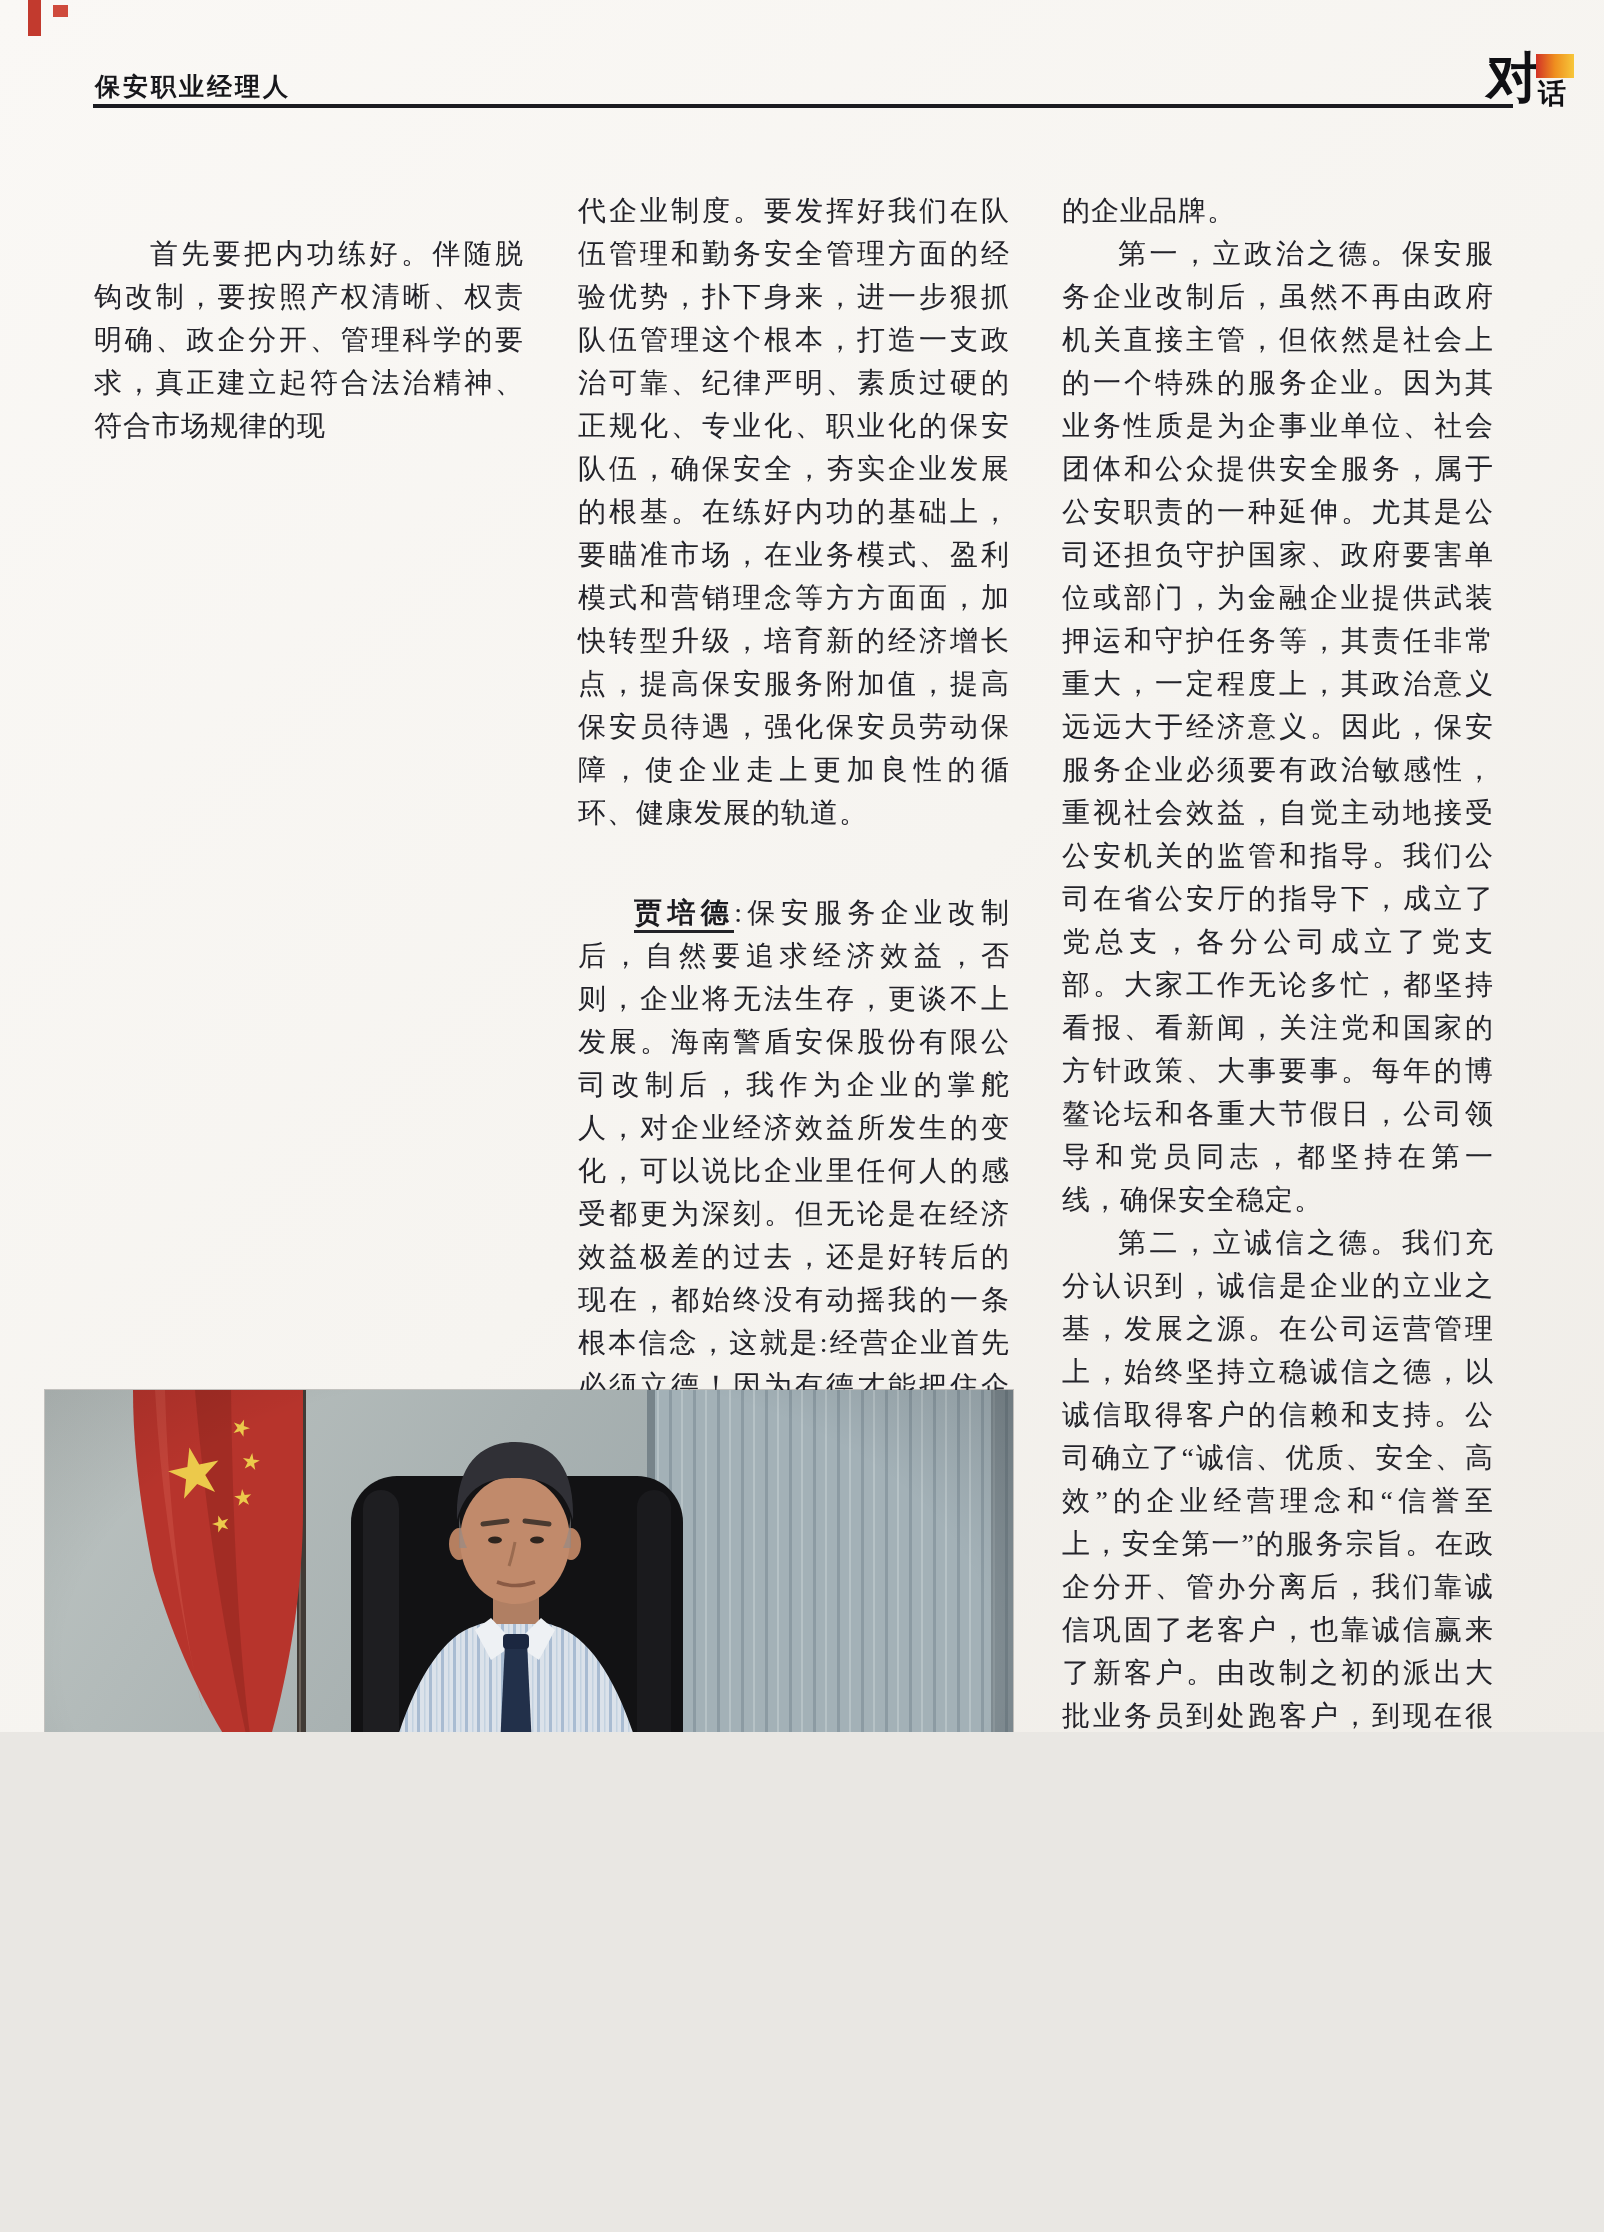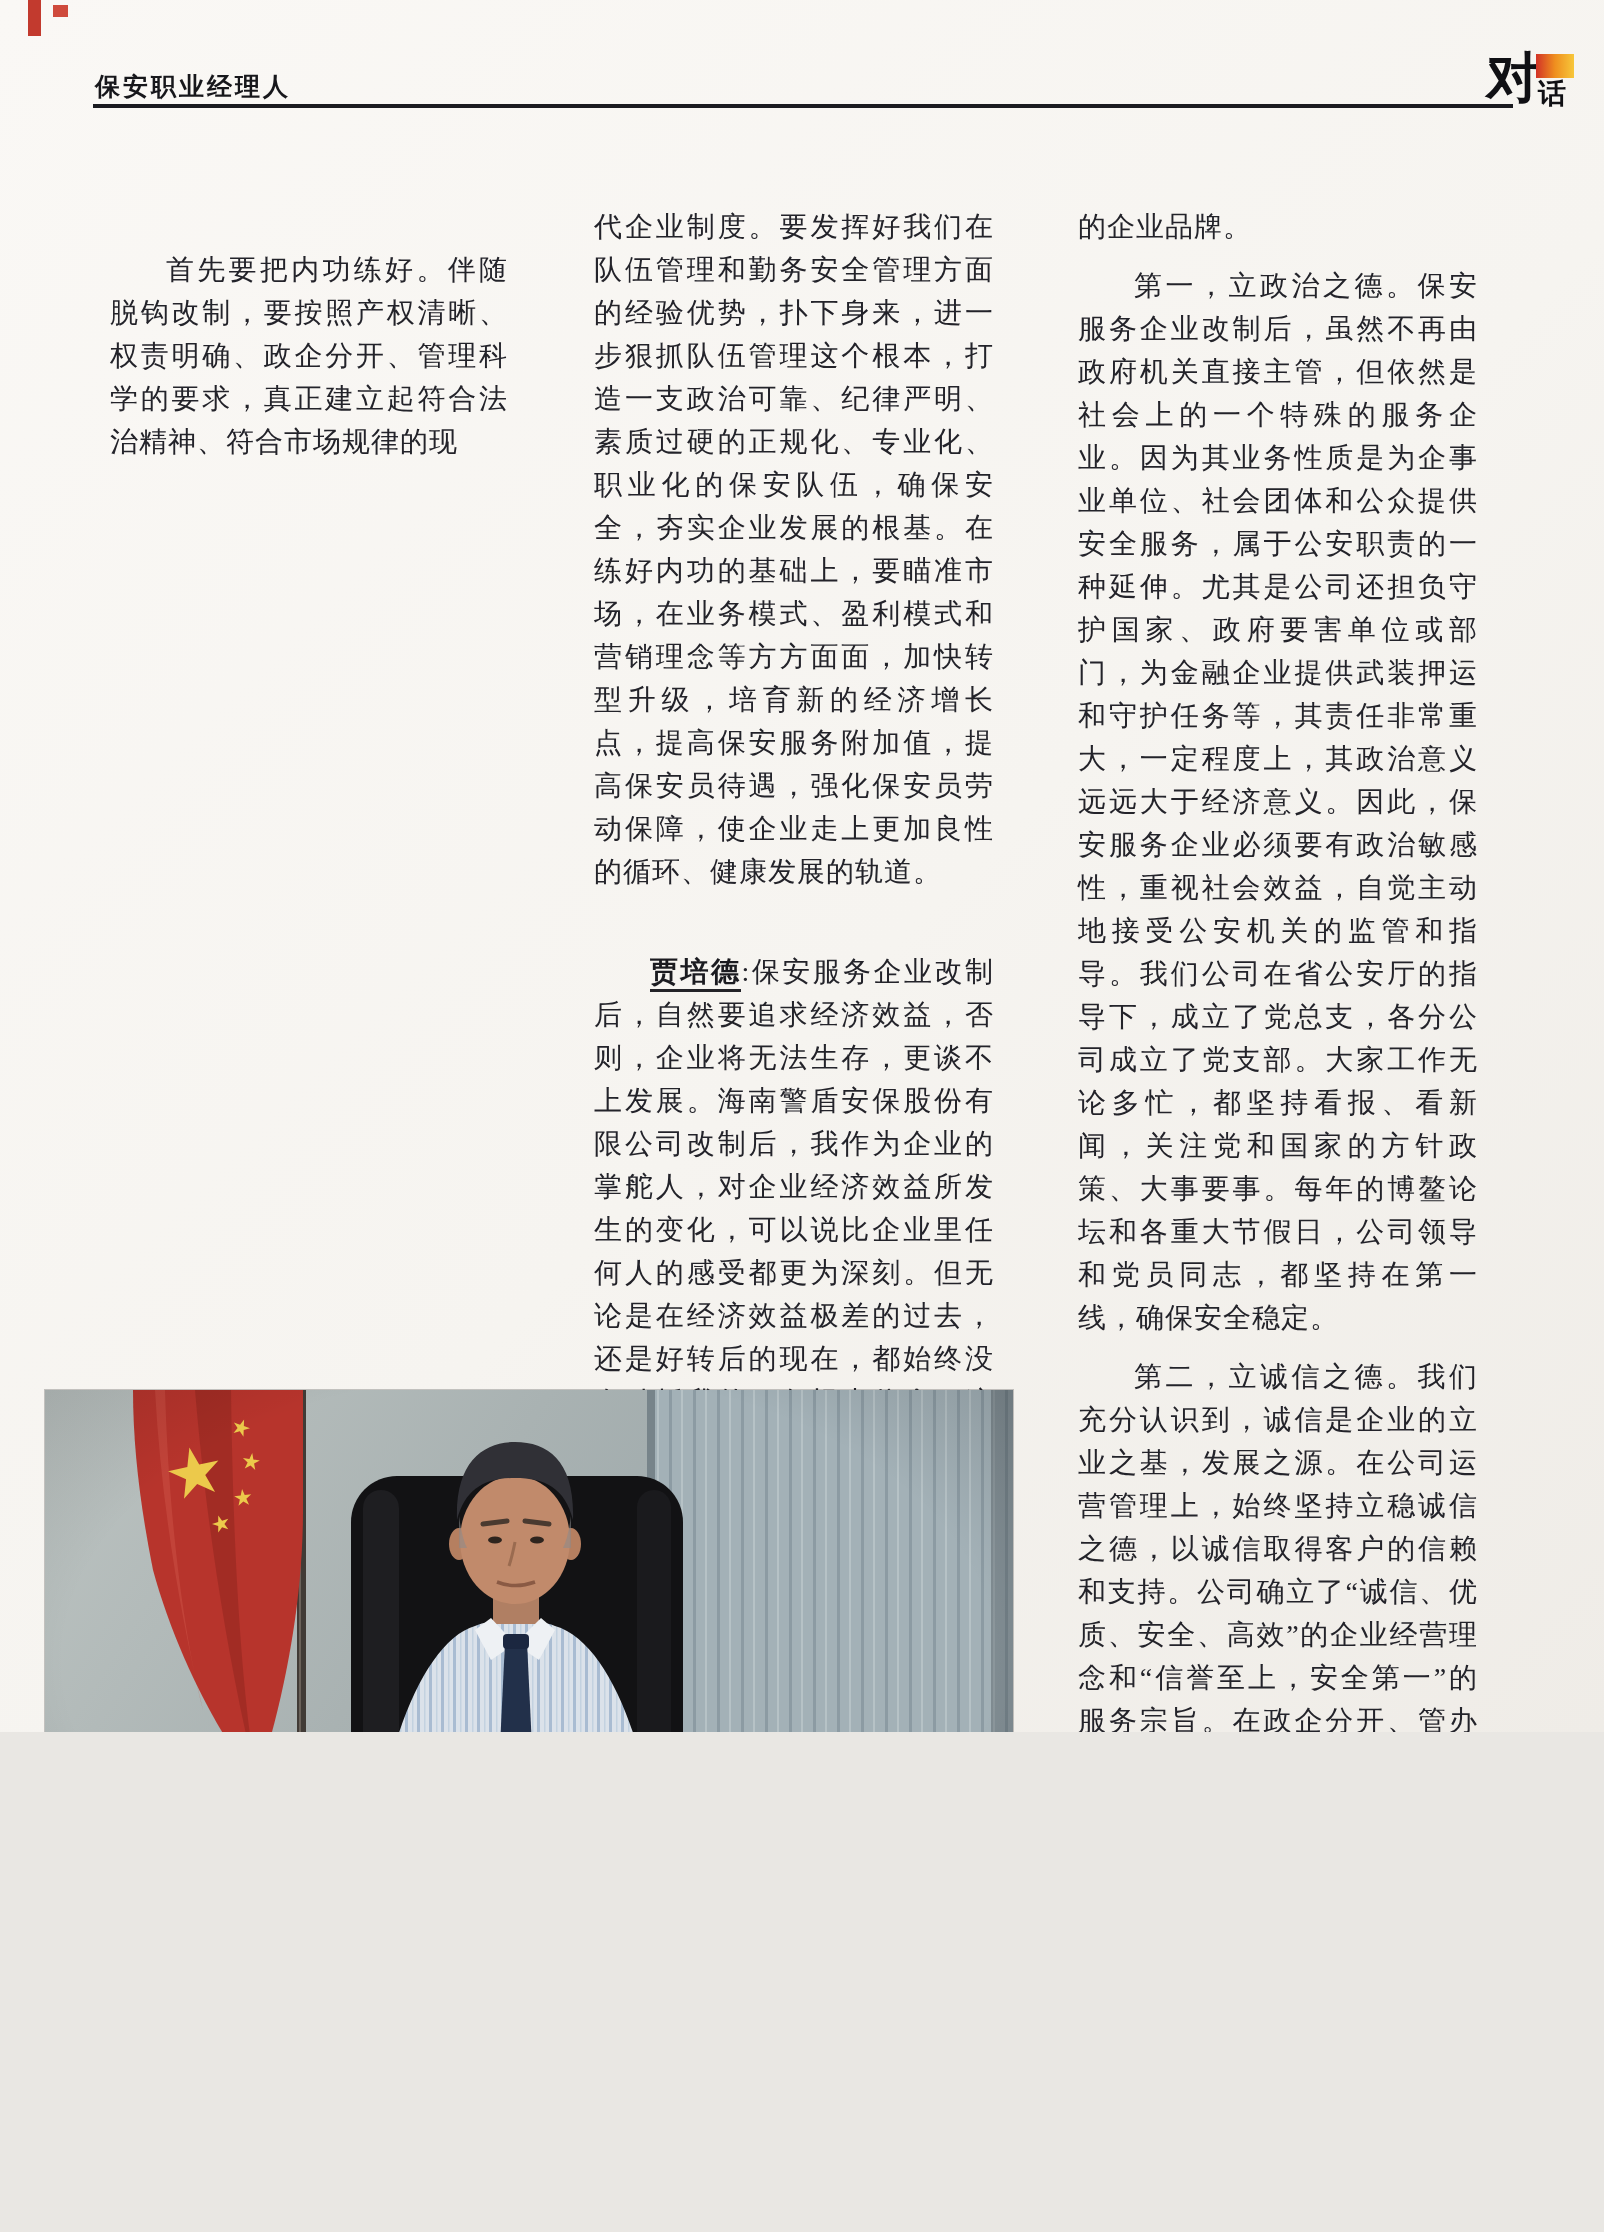--- a/index.html
+++ b/index.html
@@ -16,21 +16,21 @@
   .logo-main{position:absolute;left:0;top:-4px;font-size:54px;font-weight:900;color:#101014;line-height:1;}
   .logo-block{position:absolute;left:50px;top:0;width:38px;height:24px;
         background:linear-gradient(90deg,#d23227,#ef8f1f,#f7c73a);}
   .logo-sub{position:absolute;left:52px;top:26px;font-size:28px;font-weight:700;color:#101014;line-height:1;}
 
   .col{position:absolute;width:430px;font-size:28px;line-height:43px;text-align:justify;
         letter-spacing:1px;color:#23232a;}
   #col1{left:94px;top:232px;}
   #col2{left:578px;top:189px;width:432px;}
   #col3{left:1062px;top:189px;width:432px;}
-  .para{margin:16px;text-indent:2em;}
+  .para{margin:0;text-indent:2em;}
   .para.noindent{text-indent:0;}
   .para.gap{margin-top:57px;}
   .speaker{font-family:"Liberation Sans",sans-serif;font-weight:700;color:#1b1b20;}
   .speaker.u{border-bottom:3px solid #232328;padding-bottom:2px;}
 
   .photo{position:absolute;left:45px;top:1390px;width:968px;height:600px;
         box-shadow:0 0 0 1px rgba(40,40,40,.25);}
   .photo svg{display:block;}
   .photo-caption{position:absolute;right:7px;bottom:9px;background:rgba(88,88,90,.82);color:#ececec;
         font:400 17px "Liberation Sans",sans-serif;padding:2px 7px;letter-spacing:2px;}

